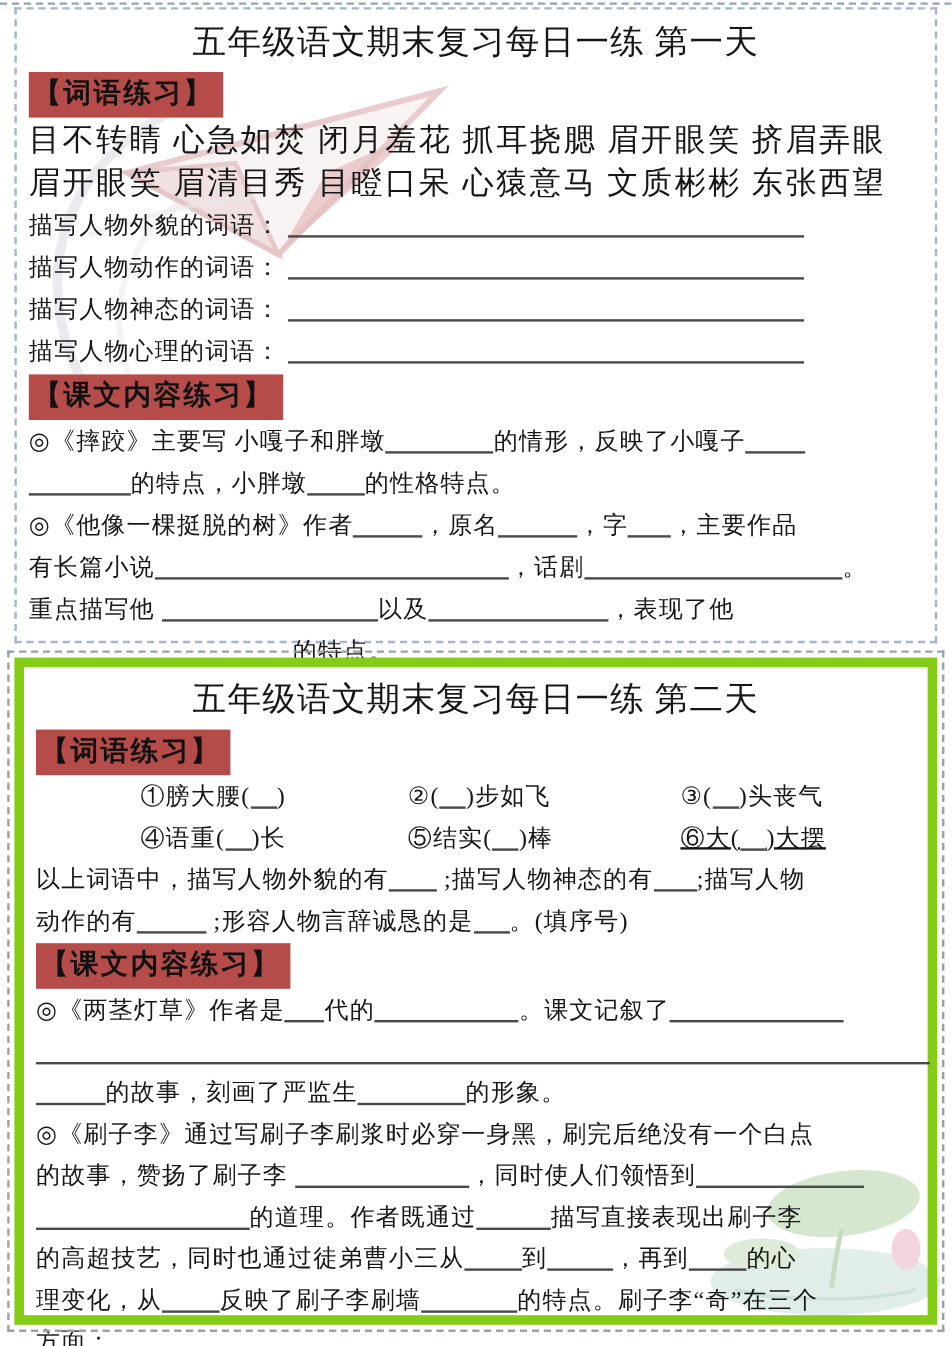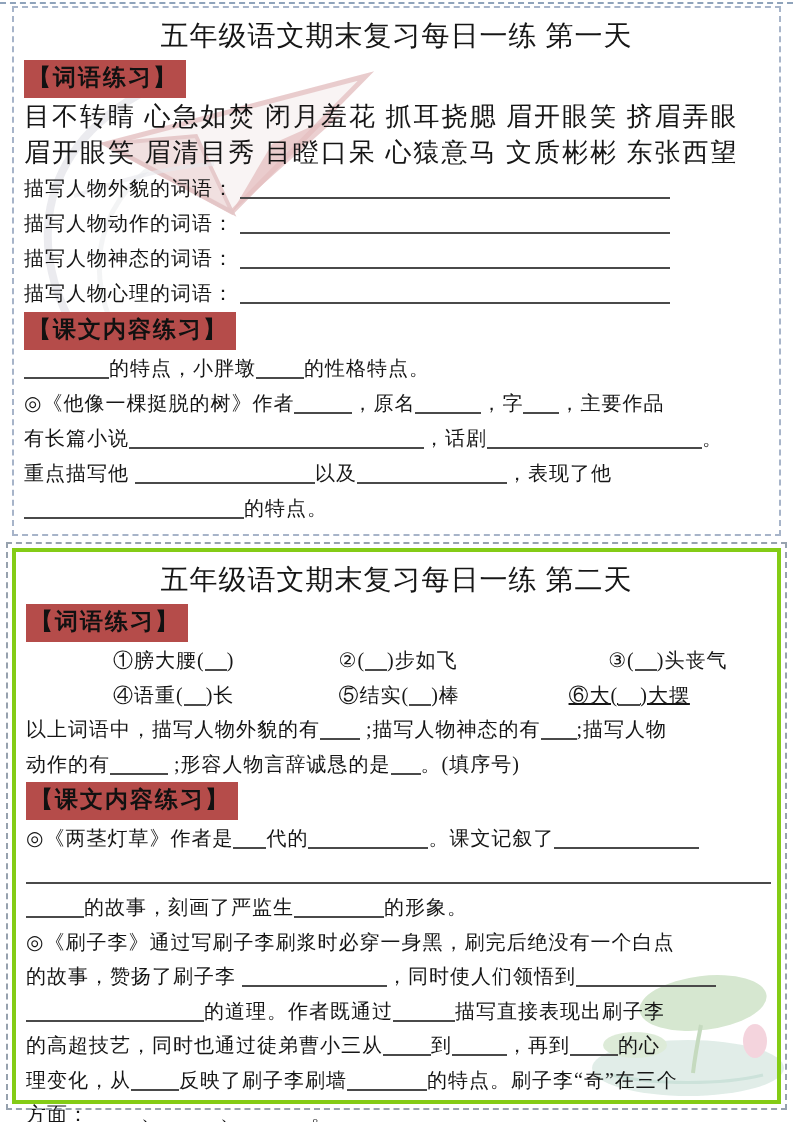--- a/index.html
+++ b/index.html
@@ -5,21 +5,21 @@
   html,body{margin:0;padding:0;}
   body{
     width:793px;height:1122px;position:relative;overflow:hidden;
     background:#ffffff;color:#161616;
     font-family:"Liberation Serif","DejaVu Serif",serif;
   }
   .page-top-dash{position:absolute;top:2px;left:0;right:0;border-top:2px dashed #8fa3bb;}
   .watermark{position:absolute;z-index:0;pointer-events:none;}
   .box{position:absolute;left:12px;right:12px;z-index:1;background:transparent;padding:4px 10px 0 10px;box-sizing:border-box;}
   .box1{top:6px;height:530px;border:2px dashed #a7b4c9;}
-  .box2{top:548px;height:556px;border:4px solid #84cc16;outline:2px dashed #97a2ae;outline-offset:4px;}
+  .box2{top:548px;height:556px;border:8px solid #84cc16;outline:2px dashed #97a2ae;outline-offset:4px;}
   .title{
     text-align:center;font-size:28px;font-weight:normal;letter-spacing:1px;
     margin:4px 0 4px 0;line-height:40px;
   }
   .badge-row{line-height:34px;margin:1px 0;}
   .badge{
     display:inline-block;font-size:23px;font-weight:bold;color:#111;
     padding:1px 8px 3px 4px;letter-spacing:2px;
   }
   .line{font-size:20px;letter-spacing:1px;line-height:35px;white-space:nowrap;}
@@ -65,33 +65,34 @@
     <section class="box box1">
       <div class="title">五年级语文期末复习每日一练 第一天</div>
       <div class="badge-row"><span class="badge" style="background: rgb(181, 76, 74);">【词语练习】</span></div>
       <div class="line wordlist"><span class="txt">目不转睛 心急如焚 闭月羞花 抓耳挠腮 眉开眼笑 挤眉弄眼</span></div>
       <div class="line wordlist"><span class="txt">眉开眼笑 眉清目秀 目瞪口呆 心猿意马 文质彬彬 东张西望</span></div>
       <div class="line"><span class="txt">描写人物外貌的词语：</span><span class="g" style="width: 6px;"></span><span class="u" style="width: 430px; border-bottom-color: rgb(74, 74, 74);"></span></div>
       <div class="line"><span class="txt">描写人物动作的词语：</span><span class="g" style="width: 6px;"></span><span class="u" style="width: 430px; border-bottom-color: rgb(74, 74, 74);"></span></div>
       <div class="line"><span class="txt">描写人物神态的词语：</span><span class="g" style="width: 6px;"></span><span class="u" style="width: 430px; border-bottom-color: rgb(74, 74, 74);"></span></div>
       <div class="line"><span class="txt">描写人物心理的词语：</span><span class="g" style="width: 6px;"></span><span class="u" style="width: 430px; border-bottom-color: rgb(74, 74, 74);"></span></div>
       <div class="badge-row"><span class="badge" style="background: rgb(181, 76, 74);">【课文内容练习】</span></div>
+      <div class="line"><span class="txt">◎《摔跤》主要写 小嘎子和胖墩</span><span class="u" style="width: 90px; border-bottom-color: rgb(74, 74, 74);"></span><span class="txt">的情形，反映了小嘎子</span><span class="u" style="width: 50px; border-bottom-color: rgb(74, 74, 74);"></span></div>
       <div class="line"><span class="u" style="width: 85px; border-bottom-color: rgb(74, 74, 74);"></span><span class="txt">的特点，小胖墩</span><span class="u" style="width: 48px; border-bottom-color: rgb(74, 74, 74);"></span><span class="txt">的性格特点。</span></div>
       <div class="line"><span class="txt">◎《他像一棵挺脱的树》作者</span><span class="u" style="width: 58px; border-bottom-color: rgb(74, 74, 74);"></span><span class="txt">，原名</span><span class="u" style="width: 66px; border-bottom-color: rgb(74, 74, 74);"></span><span class="txt">，字</span><span class="u" style="width: 36px; border-bottom-color: rgb(74, 74, 74);"></span><span class="txt">，主要作品</span></div>
       <div class="line"><span class="txt">有长篇小说</span><span class="u" style="width: 295px; border-bottom-color: rgb(74, 74, 74);"></span><span class="txt">，话剧</span><span class="u" style="width: 215px; border-bottom-color: rgb(74, 74, 74);"></span><span class="txt">。</span></div>
       <div class="line"><span class="txt">重点描写他 </span><span class="u" style="width: 180px; border-bottom-color: rgb(74, 74, 74);"></span><span class="txt">以及</span><span class="u" style="width: 150px; border-bottom-color: rgb(74, 74, 74);"></span><span class="txt">，表现了他</span></div>
       <div class="line"><span class="u" style="width: 220px; border-bottom-color: rgb(74, 74, 74);"></span><span class="txt">的特点。</span></div>
     </section>
     <section class="box box2">
       <div class="title">五年级语文期末复习每日一练 第二天</div>
       <div class="badge-row"><span class="badge" style="background: rgb(181, 76, 74);">【词语练习】</span></div>
       <div class="line cols">
         <span class="col" style="width: 250px;"><span class="txt">①膀大腰(</span><span class="u" style="width: 22px; border-bottom-color: rgb(74, 74, 74);"></span><span class="txt">)</span></span>
         <span class="col" style="width: 255px;"><span class="txt">②(</span><span class="u" style="width: 22px; border-bottom-color: rgb(74, 74, 74);"></span><span class="txt">)步如飞</span></span>
-        <span class="col" style="width: 220px; text-align: center;"><span class="txt">③(</span><span class="u" style="width: 22px; border-bottom-color: rgb(74, 74, 74);"></span><span class="txt">)头丧气</span></span>
+        <span class="col" style="width: 220px;"><span class="txt">③(</span><span class="u" style="width: 22px; border-bottom-color: rgb(74, 74, 74);"></span><span class="txt">)头丧气</span></span>
       </div>
       <div class="line cols">
         <span class="col" style="width: 250px;"><span class="txt">④语重(</span><span class="u" style="width: 22px; border-bottom-color: rgb(74, 74, 74);"></span><span class="txt">)长</span></span>
         <span class="col" style="width: 255px;"><span class="txt">⑤结实(</span><span class="u" style="width: 22px; border-bottom-color: rgb(74, 74, 74);"></span><span class="txt">)棒</span></span>
         <span class="col" style="width: 220px; text-decoration: underline;"><span class="txt">⑥大(</span><span class="u" style="width: 22px; border-bottom-color: rgb(74, 74, 74);"></span><span class="txt">)大摆</span></span>
       </div>
       <div class="line"><span class="txt">以上词语中，描写人物外貌的有</span><span class="u" style="width: 40px; border-bottom-color: rgb(74, 74, 74);"></span><span class="txt"> ;描写人物神态的有</span><span class="u" style="width: 36px; border-bottom-color: rgb(74, 74, 74);"></span><span class="txt">;描写人物</span></div>
       <div class="line"><span class="txt">动作的有</span><span class="u" style="width: 58px; border-bottom-color: rgb(74, 74, 74);"></span><span class="txt"> ;形容人物言辞诚恳的是</span><span class="u" style="width: 30px; border-bottom-color: rgb(74, 74, 74);"></span><span class="txt">。(填序号)</span></div>
       <div class="badge-row"><span class="badge" style="background: rgb(181, 76, 74);">【课文内容练习】</span></div>
       <div class="line"><span class="txt">◎《两茎灯草》作者是</span><span class="u" style="width: 33px; border-bottom-color: rgb(74, 74, 74);"></span><span class="txt">代的</span><span class="u" style="width: 120px; border-bottom-color: rgb(74, 74, 74);"></span><span class="txt">。课文记叙了</span><span class="u" style="width: 145px; border-bottom-color: rgb(74, 74, 74);"></span></div>

